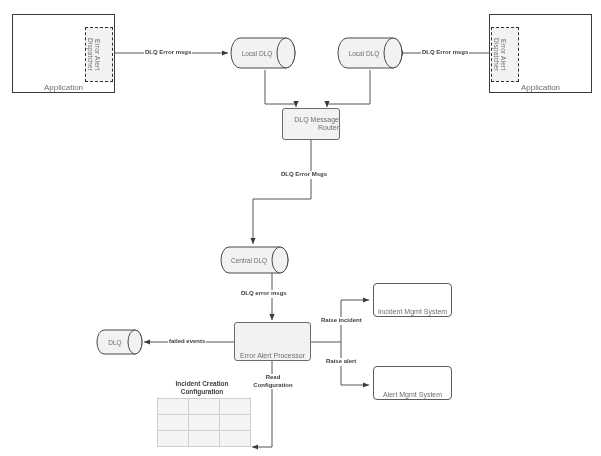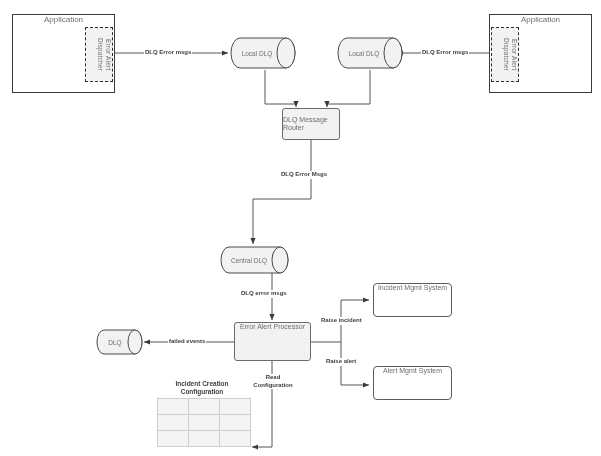--- a/index.html
+++ b/index.html
@@ -23,21 +23,21 @@
     left: 0;
     top: 0;
     width: 601px;
     height: 456px;
     pointer-events: none;
   }
   .node {
     position: absolute;
     box-sizing: border-box;
     display: flex;
-    align-items: flex-start;
+    align-items: flex-end;
     justify-content: center;
     text-align: center;
     color: #6e6e6e;
     line-height: 1.18;
   }
   .box-plain {
     border: 1px solid #3b3b3b;
     background: #ffffff;
     font-size: 8px;
   }

